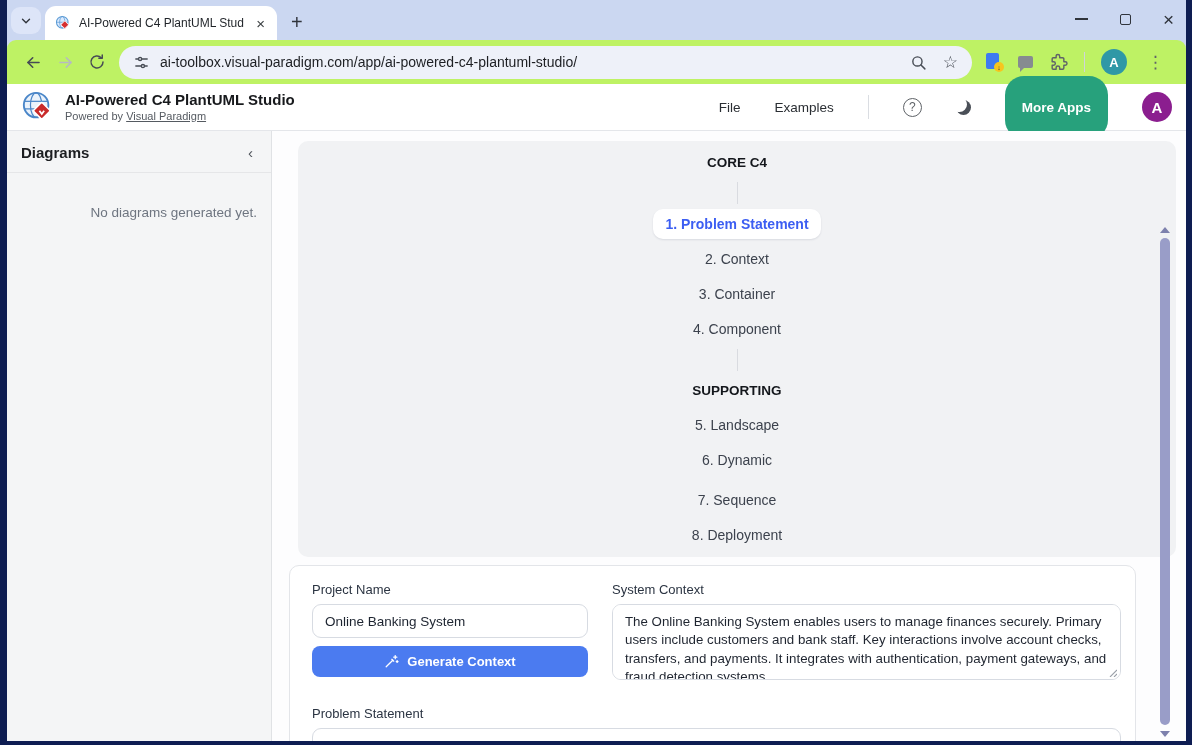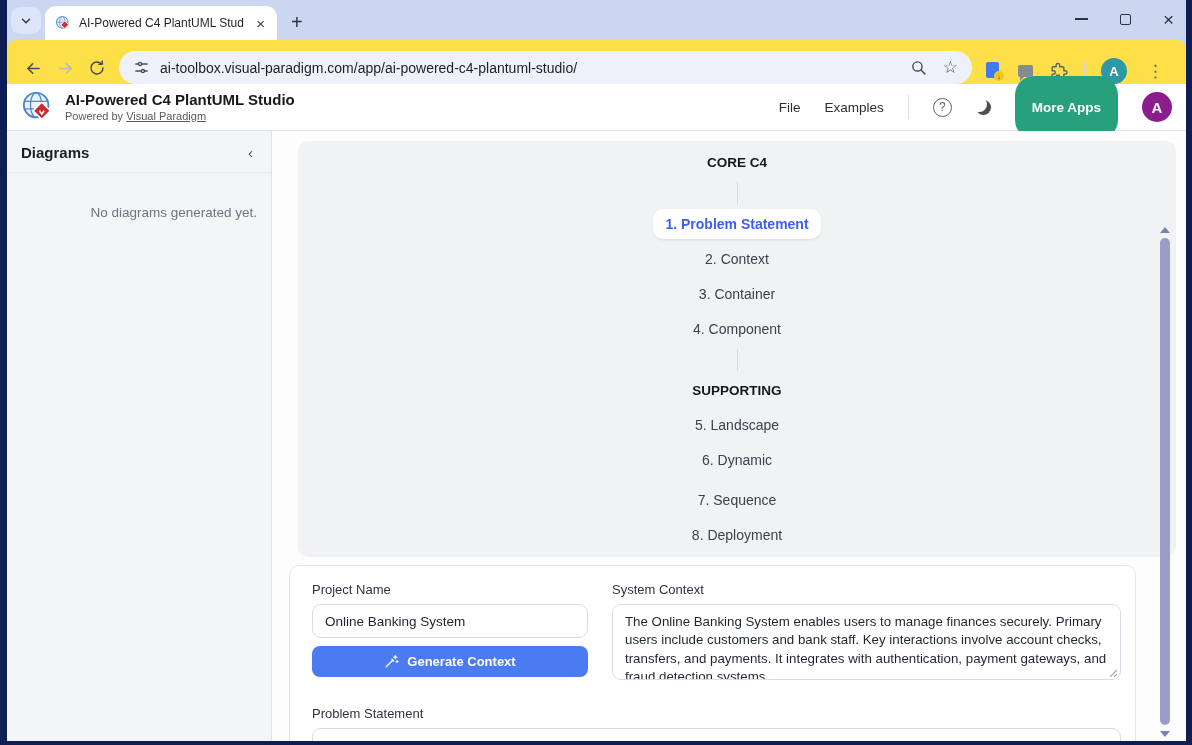--- a/index.html
+++ b/index.html
@@ -18,21 +18,21 @@
                  display:flex; align-items:center; gap:8px; padding:0 8px 0 10px; }
   .tab-title { flex:1; font-size:12px; color:#1f2328; white-space:nowrap; overflow:hidden; }
   .tab-close { font-size:15px; color:#3c4043; line-height:1; padding:2px 4px; cursor:default; }
   .new-tab-btn { font-size:20px; color:#30343c; margin:0 0 8px 14px; line-height:1; }
   .win-controls { position:absolute; right:12px; top:0; height:38px; display:flex; align-items:center; gap:32px; }
   .wc-min { width:13px; height:2px; background:#30343c; }
   .wc-max { width:11px; height:11px; border:1.6px solid #30343c; border-radius:2px; }
   .wc-close { font-size:19px; color:#30343c; line-height:1; }
 
   
-  .toolbar { height:44px; background:#fde047; border-radius:9px 9px 0 0; display:flex; align-items:flex-end;
+  .toolbar { height:44px; background:#bef264; border-radius:9px 9px 0 0; display:flex; align-items:center;
              padding:0 12px 0 10px; flex:0 0 auto; }
   .nav-btn { width:32px; height:32px; display:flex; align-items:center; justify-content:center; }
   .addr-bar { flex:1; height:33px; background:#eef1f9; border-radius:17px; display:flex; align-items:center;
               gap:10px; padding:0 14px; margin:0 8px 0 6px; min-width:0; }
   .url-text { font-size:14px; color:#1d1f23; white-space:nowrap; overflow:hidden; flex:1; }
   .addr-icons { display:flex; align-items:center; gap:16px; }
   .star-glyph { font-size:17px; color:#474c55; line-height:1; }
   .ext-cluster { display:flex; align-items:center; gap:16px; padding:0 6px; }
   .ext-docs { position:relative; width:16px; height:18px; }
   .ext-docs .doc { width:13px; height:16px; background:#3e7bf0; border-radius:2px; }
@@ -46,21 +46,21 @@
                     font-size:13px; font-weight:bold; display:flex; align-items:center; justify-content:center; }
   .kebab { font-size:17px; color:#5f6368; padding:0 4px; letter-spacing:0; }
 
   
   .app-header { height:47px; background:#ffffff; border-bottom:1px solid #e4e6ea; display:flex;
                 align-items:center; gap:10px; padding:0 14px; flex:0 0 auto; }
   .title-block { line-height:1.25; }
   .app-title { font-size:15px; font-weight:bold; color:#17191c; }
   .powered { font-size:11px; color:#555a61; }
   .powered a { color:#555a61; }
-  .header-right { margin-left:auto; display:flex; align-items:center; gap:24px; }
+  .header-right { margin-left:auto; display:flex; align-items:center; gap:34px; }
   .menu-link { font-size:13.5px; color:#2a2e33; }
   .hdr-sep { width:1px; height:24px; background:#dadde2; }
   .help-icon { width:19px; height:19px; border:1.5px solid #5f6368; border-radius:50%; color:#5f6368;
                font-size:12px; display:flex; align-items:center; justify-content:center; }
   .moon-icon { width:15px; height:15px; border-radius:50%; box-shadow:inset -4px -3px 0 0 #4a4f57; }
   .more-apps-btn { background:#27a17c; color:#fff; font-size:13.5px; font-weight:700; border:none;
                    padding:24px 17px; border-radius:19px; }
   .app-avatar { width:30px; height:30px; border-radius:50%; background:#8b1e8f; color:#fff; font-weight:bold;
                 font-size:15px; display:flex; align-items:center; justify-content:center; }
 

